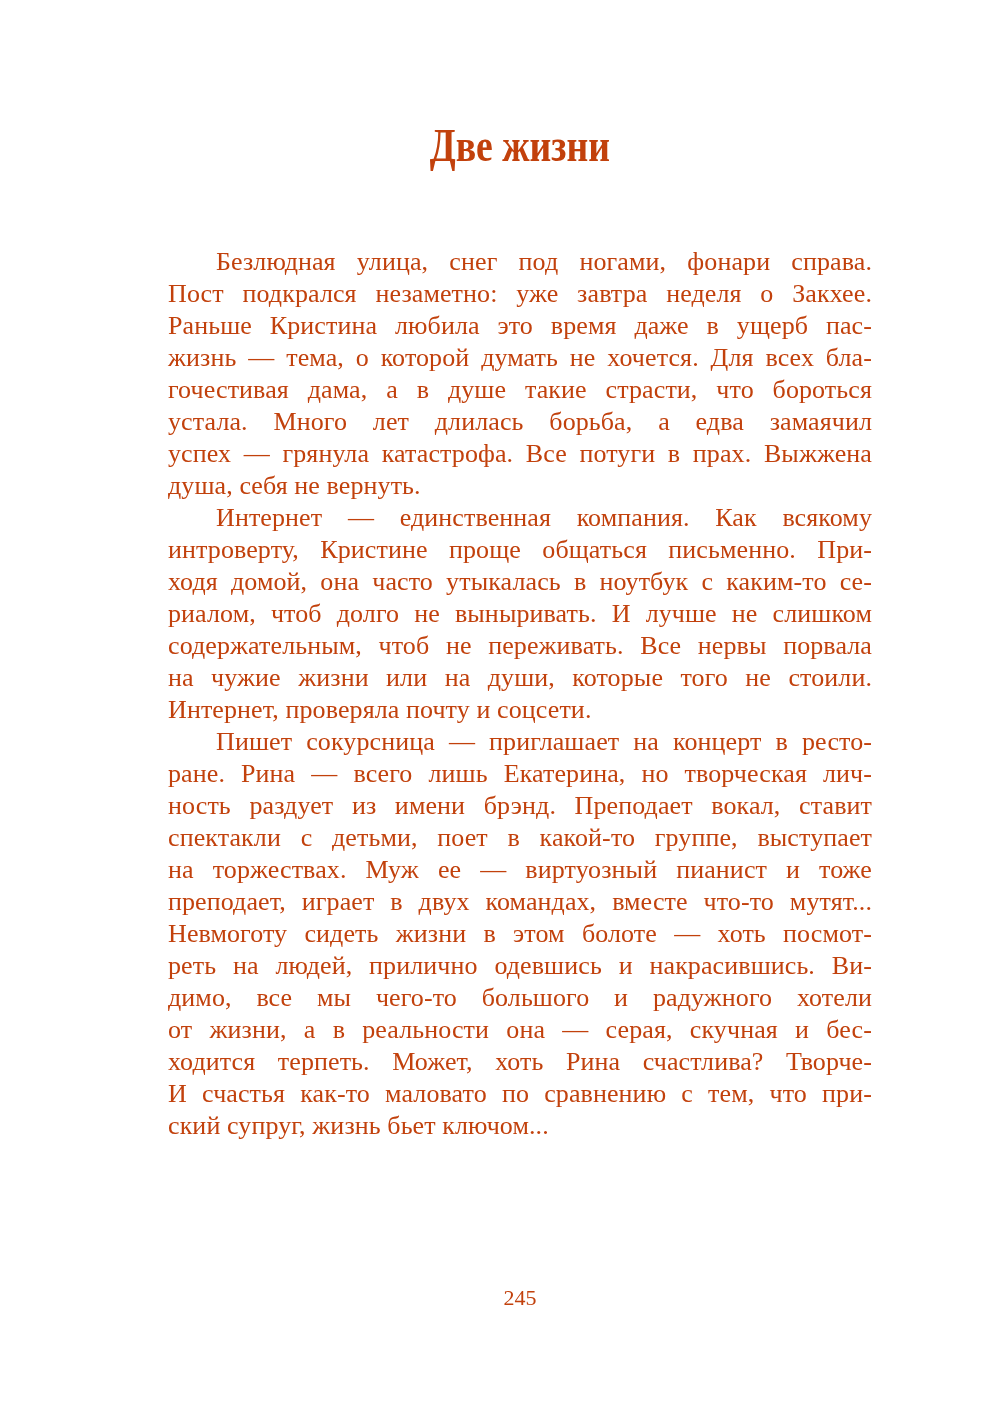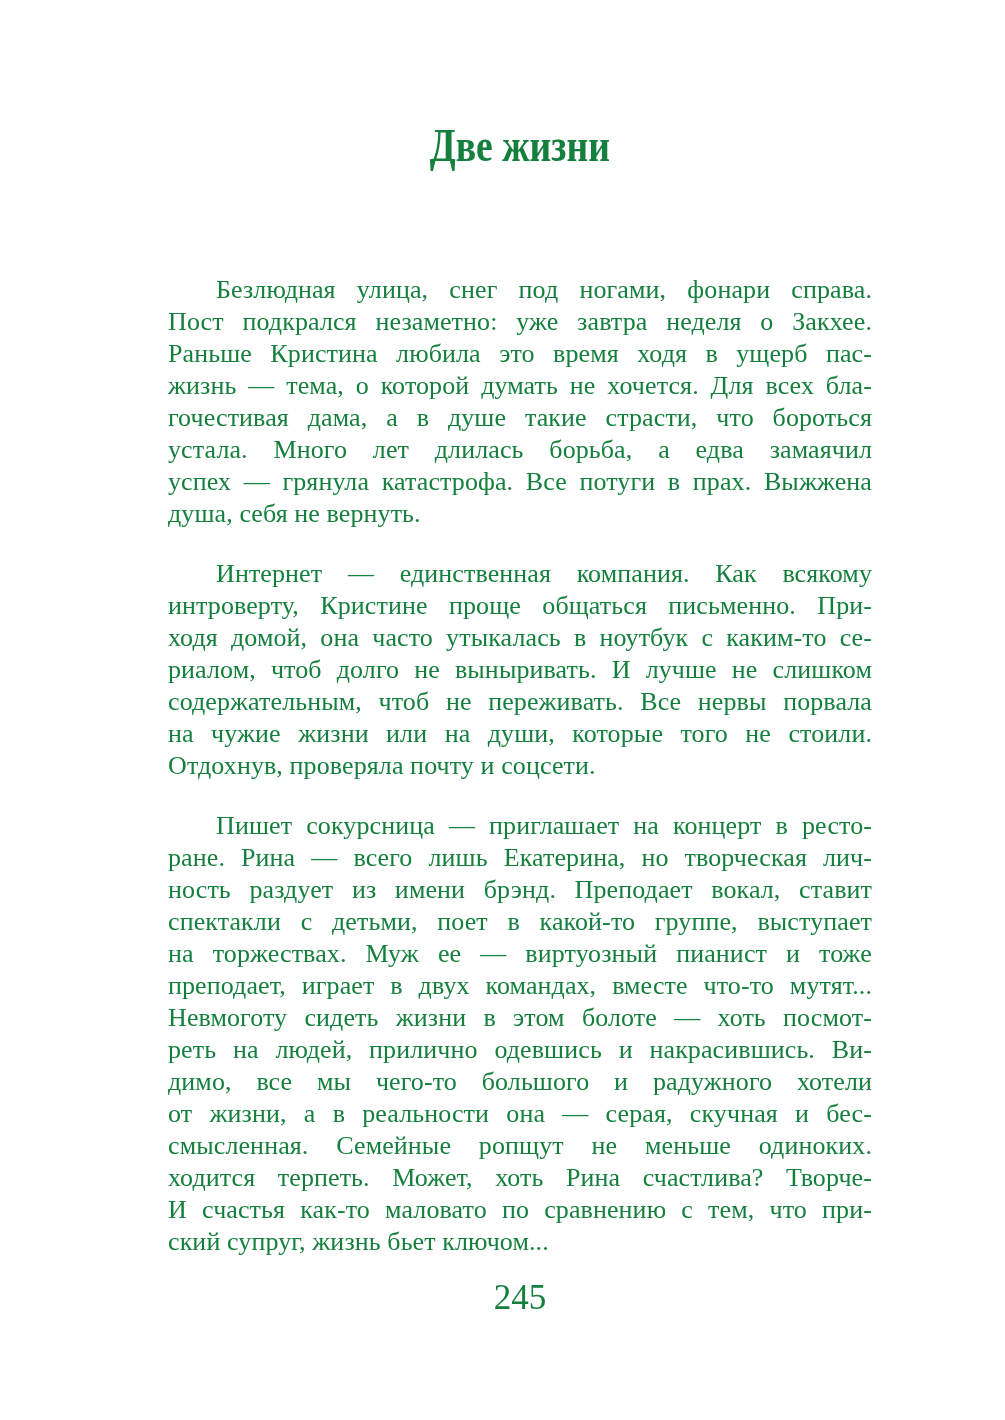--- a/index.html
+++ b/index.html
@@ -5,21 +5,21 @@
   html, body {
     margin: 0;
     padding: 0;
     background: #ffffff;
   }
   .page {
     position: relative;
     width: 1005px;
     height: 1420px;
     background: #ffffff;
-    color: #15803d;
+    color: #c2410c;
     font-family: "Liberation Serif", "DejaVu Serif", serif;
     overflow: hidden;
   }
   .content {
     position: absolute;
     left: 168px;
     top: 0;
     width: 704px;
     height: 1420px;
   }
@@ -51,73 +51,71 @@
   .line {
     height: 32px;
     line-height: 32px;
     text-align: justify;
     text-align-last: justify;
     text-justify: inter-word;
     white-space: normal;
   }
   .line.para-start {
     text-indent: 48px;
-    margin-top: 28px;
   }
   .line.para-end-short {
     text-align: right;
     text-align-last: left;
   }
   .folio {
     position: absolute;
     top: 1281px;
     left: 0;
     width: 704px;
     text-align: center;
-    font-size: 35px;
+    font-size: 22px;
     line-height: 34px;
   }
 </style>
 </head>
 <body>
 
 <div class="page">
   <div class="content">
 
     <div class="chapter-title">
       <span class="squeeze">Две жизни</span>
     </div>
 
     <div class="body-text">
         <div class="line para-start">Безлюдная улица, снег под ногами, фонари справа.</div>
         <div class="line">Пост подкрался незаметно: уже завтра неделя о Закхее.</div>
-        <div class="line">Раньше Кристина любила это время ходя в ущерб пас-</div>
+        <div class="line">Раньше Кристина любила это время даже в ущерб пас-</div>
         <div class="line">жизнь — тема, о которой думать не хочется. Для всех бла-</div>
         <div class="line">гочестивая дама, а в душе такие страсти, что бороться</div>
         <div class="line">устала. Много лет длилась борьба, а едва замаячил</div>
         <div class="line">успех — грянула катастрофа. Все потуги в прах. Выжжена</div>
         <div class="line para-end-short">душа, себя не вернуть.</div>
         <div class="line para-start">Интернет — единственная компания. Как всякому</div>
         <div class="line">интроверту, Кристине проще общаться письменно. При-</div>
         <div class="line">ходя домой, она часто утыкалась в ноутбук с каким-то се-</div>
         <div class="line">риалом, чтоб долго не выныривать. И лучше не слишком</div>
         <div class="line">содержательным, чтоб не переживать. Все нервы порвала</div>
         <div class="line">на чужие жизни или на души, которые того не стоили.</div>
-        <div class="line para-end-short">Отдохнув, проверяла почту и соцсети.</div>
+        <div class="line para-end-short">Интернет, проверяла почту и соцсети.</div>
         <div class="line para-start">Пишет сокурсница — приглашает на концерт в ресто-</div>
         <div class="line">ране. Рина — всего лишь Екатерина, но творческая лич-</div>
         <div class="line">ность раздует из имени брэнд. Преподает вокал, ставит</div>
         <div class="line">спектакли с детьми, поет в какой-то группе, выступает</div>
         <div class="line">на торжествах. Муж ее — виртуозный пианист и тоже</div>
         <div class="line">преподает, играет в двух командах, вместе что-то мутят...</div>
         <div class="line">Невмоготу сидеть жизни в этом болоте — хоть посмот-</div>
         <div class="line">реть на людей, прилично одевшись и накрасившись. Ви-</div>
         <div class="line">димо, все мы чего-то большого и радужного хотели</div>
         <div class="line">от жизни, а в реальности она — серая, скучная и бес-</div>
-        <div class="line">смысленная. Семейные ропщут не меньше одиноких.</div>
         <div class="line">ходится терпеть. Может, хоть Рина счастлива? Творче-</div>
         <div class="line">И счастья как-то маловато по сравнению с тем, что при-</div>
         <div class="line para-end-short">ский супруг, жизнь бьет ключом...</div>
       </div>
 
     <div class="folio">245</div>
 
   </div>
 </div>
 

